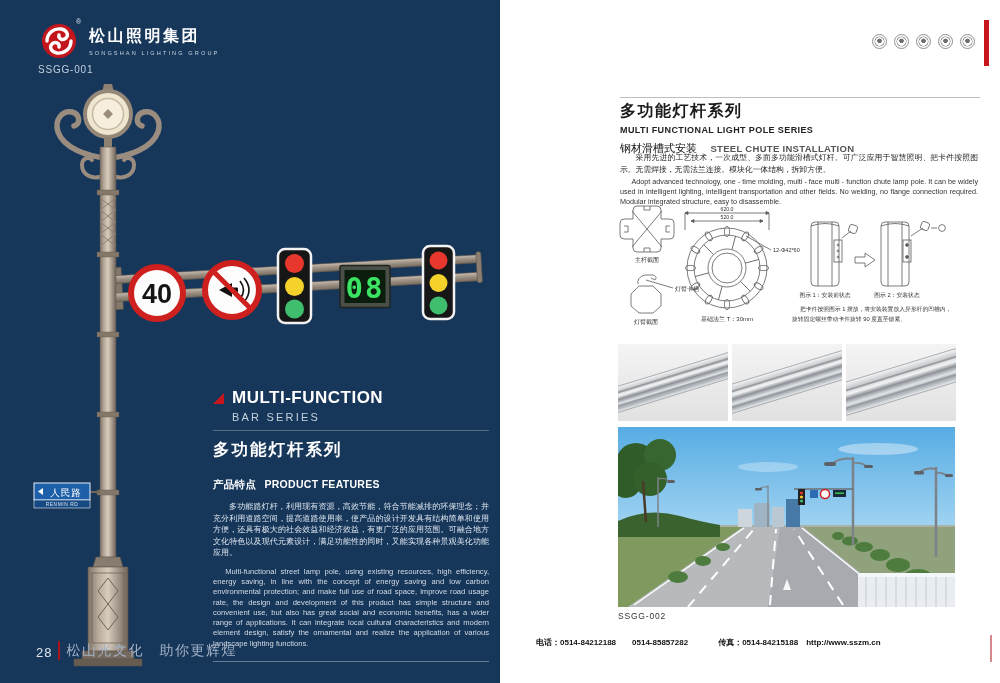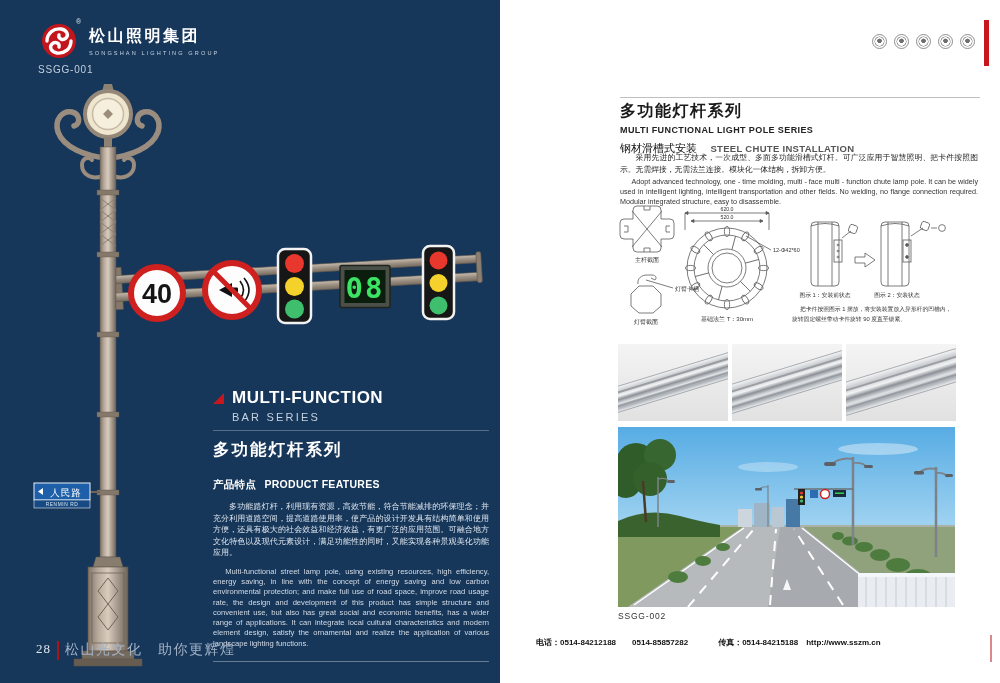--- a/index.html
+++ b/index.html
@@ -25,21 +25,21 @@
   .tri{width:0;height:0;border-bottom:11px solid #c8161d;border-left:11px solid transparent;margin-top:5px;}
   .series-title{font-size:17px;font-weight:bold;letter-spacing:.5px;}
   .series-sub{font-size:11px;letter-spacing:2.2px;color:#c7d2de;margin-top:3px;}
   .rule{border-top:1px solid rgba(255,255,255,.28);margin:7px 0 8px 0;}
   .series-cn{font-size:16.5px;font-weight:bold;letter-spacing:2px;}
   .feat-head{margin-top:17px;font-size:10.5px;font-weight:bold;letter-spacing:.3px;}
   .feat-head .en{margin-left:5px;}
   .body-cn{font-size:8px;line-height:1.45;color:#dde5ee;text-align:justify;text-indent:2em;margin:9px 0 0 0;}
   .body-en{font-size:7.6px;line-height:1.35;color:#d3dce6;text-align:justify;text-indent:1.6em;margin:8px 0 0 0;}
   .rule.bottom{margin-top:12px;border-top-color:rgba(255,255,255,.35);}
-  .pg-left-footer{position:absolute;left:36px;top:641px;display:flex;align-items:flex-start;gap:6px;color:#dfe6ee;font-family:Liberation Serif, serif;}
+  .pg-left-footer{position:absolute;left:36px;top:641px;display:flex;align-items:flex-end;gap:6px;color:#dfe6ee;}
   .pg-num{font-size:13px;letter-spacing:1px;}
   .red-tick{width:2px;height:19px;background:#a8161b;}
   .slogan{font-size:14px;color:#a3b2c6;letter-spacing:1.5px;}
 
   
   .cert-row{position:absolute;left:872px;top:34px;display:flex;gap:7px;}
   .badge{width:15px;height:15px;border-radius:50%;border:1.2px solid #8f8f8f;box-sizing:border-box;
          background:radial-gradient(circle at 50% 45%, #6f6f6f 0 2px, transparent 2.6px),
                     radial-gradient(circle at 50% 50%, transparent 0 4px, #9a9a9a 4.4px 4.9px, transparent 5.2px);}
   .corner-bar{position:absolute;left:984px;top:20px;width:5px;height:46px;background:#c8161d;}

